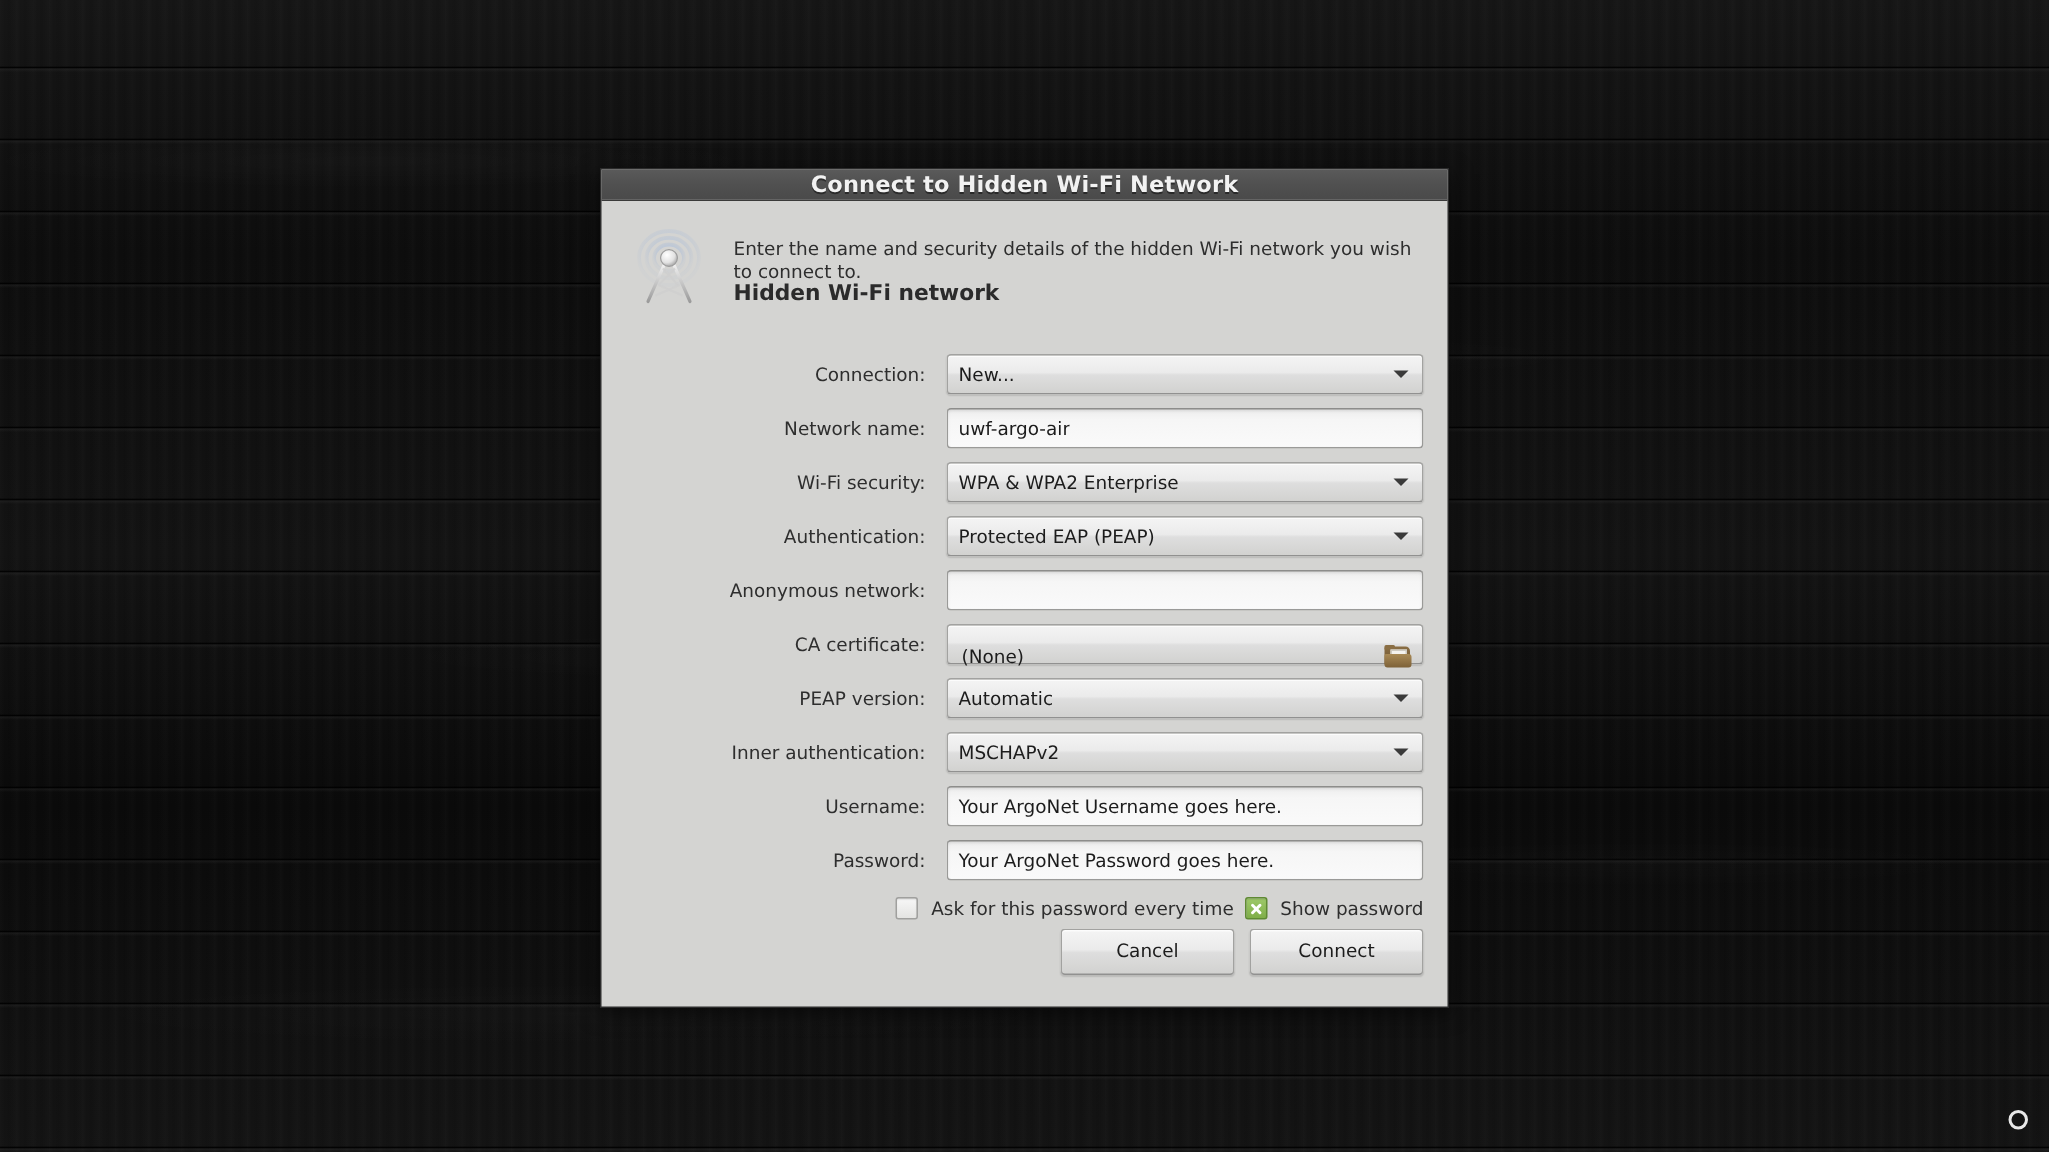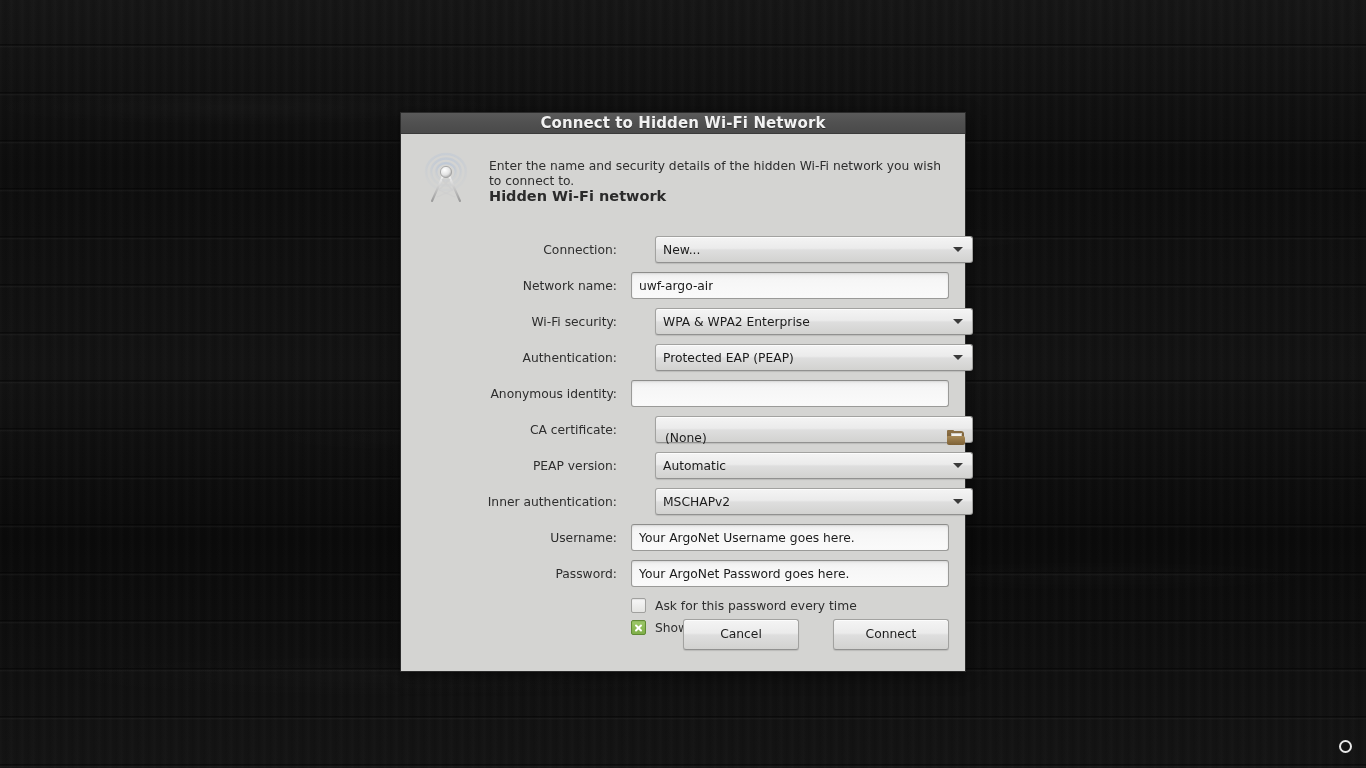--- a/index.html
+++ b/index.html
@@ -184,21 +184,20 @@
     text-overflow: ellipsis;
   }
 
   
   .combo, .filebtn, .btn {
     background: linear-gradient(to bottom, #f4f4f4 0%, #ebebeb 45%, #dedede 52%, #d2d2d0 100%);
     border: 1px solid #a2a2a0;
     border-bottom-color: #919190;
     box-shadow: 0 1px 0 rgba(255,255,255,0.75) inset, 0 1px 1px rgba(0,0,0,0.12);
     padding: 0 7px;
-    margin-left: 24px;
   }
   .combo .combo-text {
     flex: 1 1 auto;
     white-space: nowrap;
     overflow: hidden;
     text-overflow: ellipsis;
   }
   .combo .arrow {
     flex: 0 0 auto;
     width: 0;
@@ -266,21 +265,21 @@
     width: 18px; height: 9px;
     background: linear-gradient(to bottom, #a98a56, #7d6137);
     border-radius: 1px 2px 2px 2px;
   }
 
   
   #check-rows {
     padding-left: 214px;
     margin-top: 11px;
     display: flex;
-    flex-direction: column;
+    flex-direction: row;
     gap: 7px;
     justify-content: flex-end;
   }
   .check-row {
     display: flex;
     align-items: center;
     gap: 9px;
   }
   .checkbox {
     box-sizing: border-box;
@@ -435,21 +434,21 @@
       </div>
 
       <div class="field-label">Authentication:</div>
       <div class="field-control">
         <div class="widget combo">
           <span class="combo-text">Protected EAP (PEAP)</span>
           <span class="arrow"></span>
         </div>
       </div>
 
-      <div class="field-label">Anonymous identity:</div>
+      <div class="field-label">Anonymous network:</div>
       <div class="field-control">
         <div class="widget entry">
           <span class="entry-text"></span>
         </div>
       </div>
 
       <div class="field-label">CA certificate:</div>
       <div class="field-control">
         <div class="widget filebtn">
           <span class="file-text">(None)</span>

